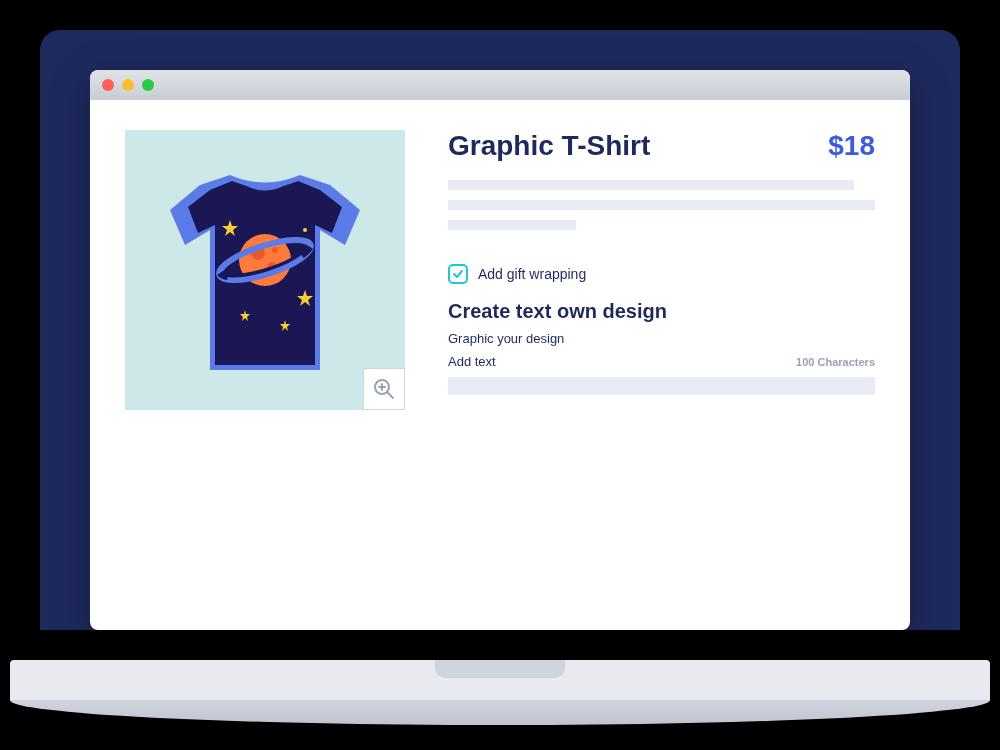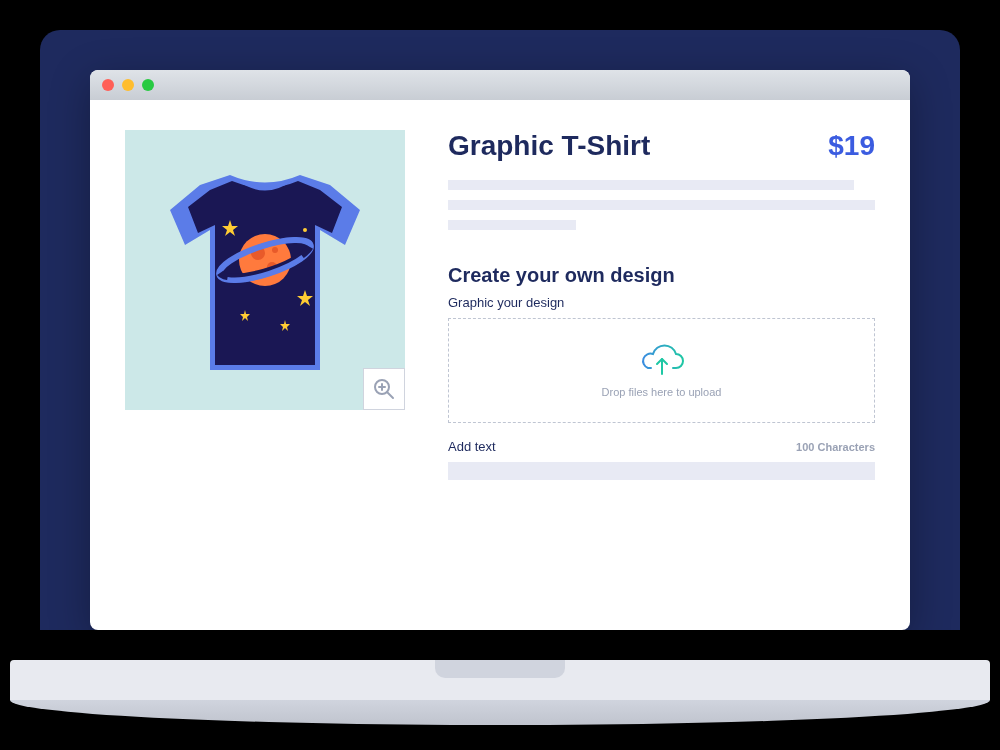--- a/index.html
+++ b/index.html
@@ -262,47 +262,41 @@
               <line x1="15" y1="15" x2="21" y2="21" stroke="#9aa2b5" stroke-width="2" stroke-linecap="round"></line>
               <line x1="7" y1="10" x2="13" y2="10" stroke="#9aa2b5" stroke-width="2" stroke-linecap="round"></line>
               <line x1="10" y1="7" x2="10" y2="13" stroke="#9aa2b5" stroke-width="2" stroke-linecap="round"></line>
             </svg>
           </div>
         </div>
 
         <div class="product-details">
           <div class="product-header">
             <div class="product-title">Graphic T-Shirt</div>
-            <div class="product-price">$19</div>
+            <div class="product-price">$18</div>
           </div>
 
           <div class="placeholder-lines">
             <div class="placeholder-line pl-med"></div>
             <div class="placeholder-line pl-full"></div>
             <div class="placeholder-line pl-short"></div>
           </div>
 
-
-          <div class="section-heading">Create your own design</div>
+          <div class="checkbox-row">
+            <div class="checkbox">
+              <svg viewBox="0 0 12 12">
+                <path d="M 2 6 L 5 9 L 10 3" fill="none" stroke="#1fc7d4" stroke-width="2" stroke-linecap="round" stroke-linejoin="round"></path>
+              </svg>
+            </div>
+            <span class="checkbox-label">Add gift wrapping</span>
+          </div>
+
+          <div class="section-heading">Create text own design</div>
           <div class="sub-label">Graphic your design</div>
 
-          <div class="upload-zone">
-            <svg width="44" height="34" viewBox="0 0 44 34">
-              <defs>
-                <linearGradient id="cloudGrad" x1="0%" y1="0%" x2="100%" y2="0%">
-                  <stop offset="0%" stop-color="#3b8de0"></stop>
-                  <stop offset="100%" stop-color="#1fc7a4"></stop>
-                </linearGradient>
-              </defs>
-              <path d="M 33 24 L 36 24 A 7 7 0 0 0 36 10 A 12 12 0 0 0 13 10 A 7 7 0 0 0 8 24 L 11 24" fill="none" stroke="url(#cloudGrad)" stroke-width="2" stroke-linecap="round"></path>
-              <line x1="22" y1="30" x2="22" y2="15" stroke="#1fc7a4" stroke-width="2" stroke-linecap="round"></line>
-              <polyline points="17,20 22,15 27,20" fill="none" stroke="#1fc7a4" stroke-width="2" stroke-linecap="round" stroke-linejoin="round"></polyline>
-            </svg>
-            <div class="upload-text">Drop files here to upload</div>
-          </div>
 
           <div class="add-text-row">
             <span class="add-text-label">Add text</span>
             <span class="char-count">100 Characters</span>
           </div>
           <div class="text-input"></div>
         </div>
       </div>
     </div>
   </div>

